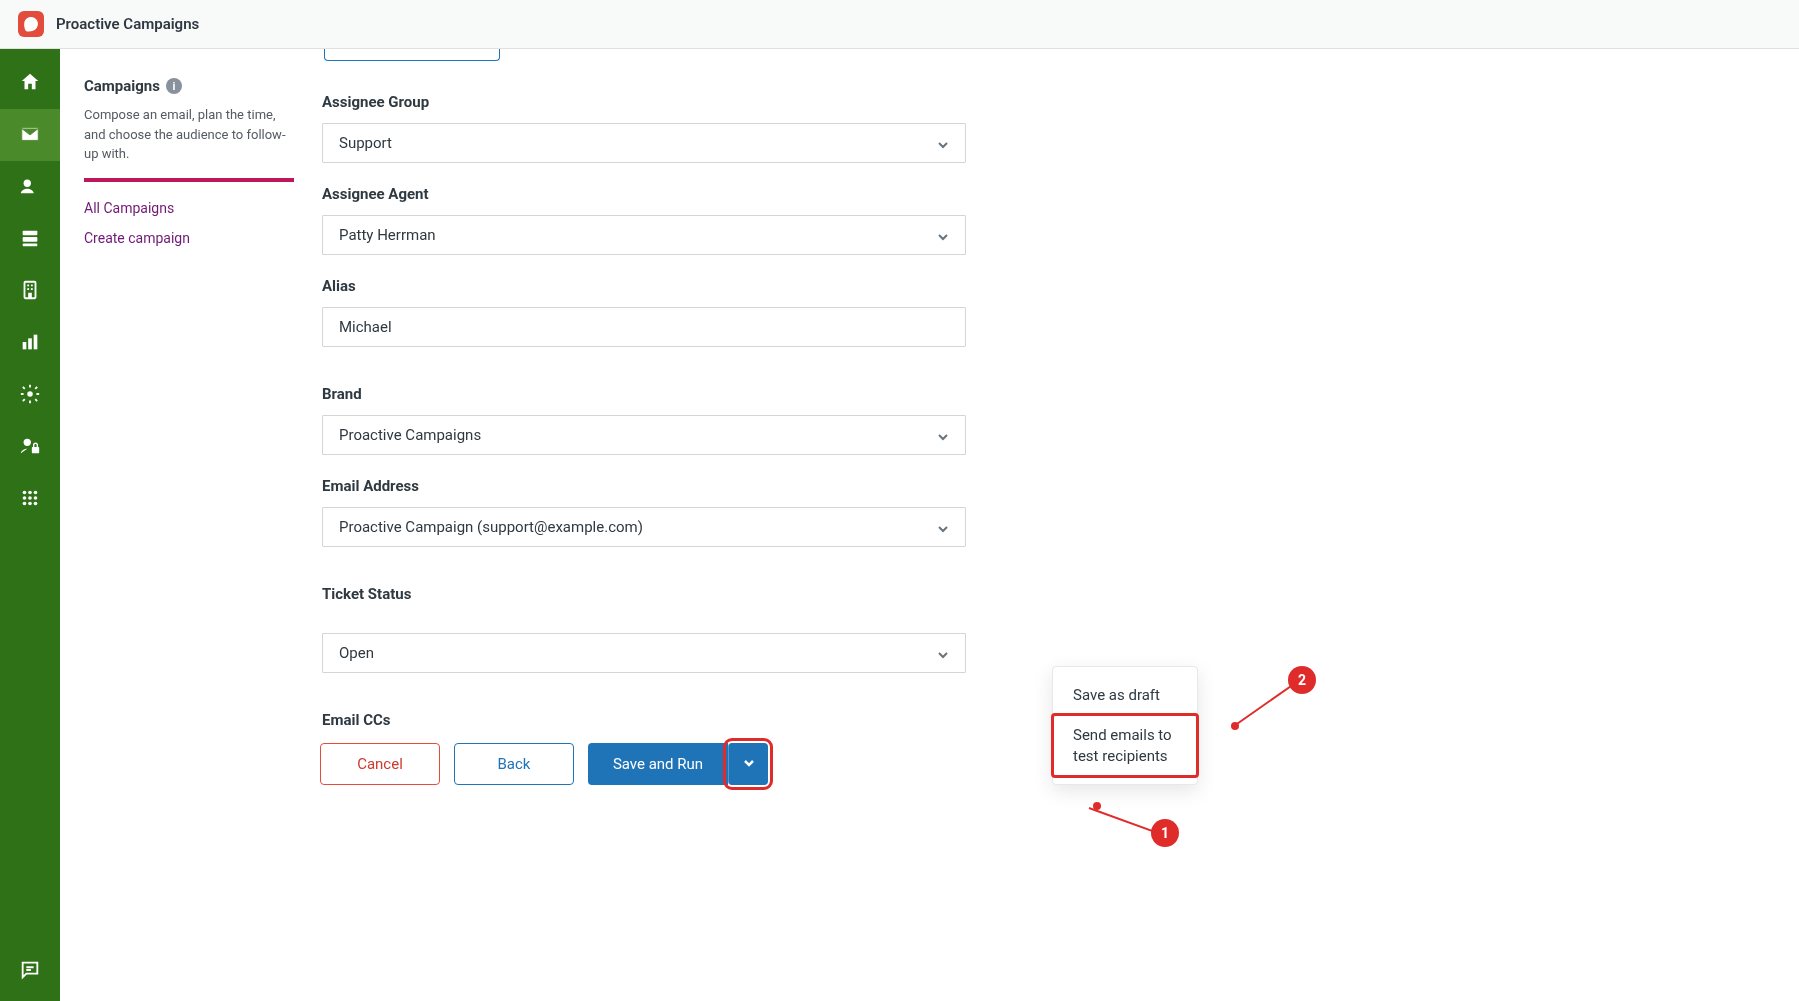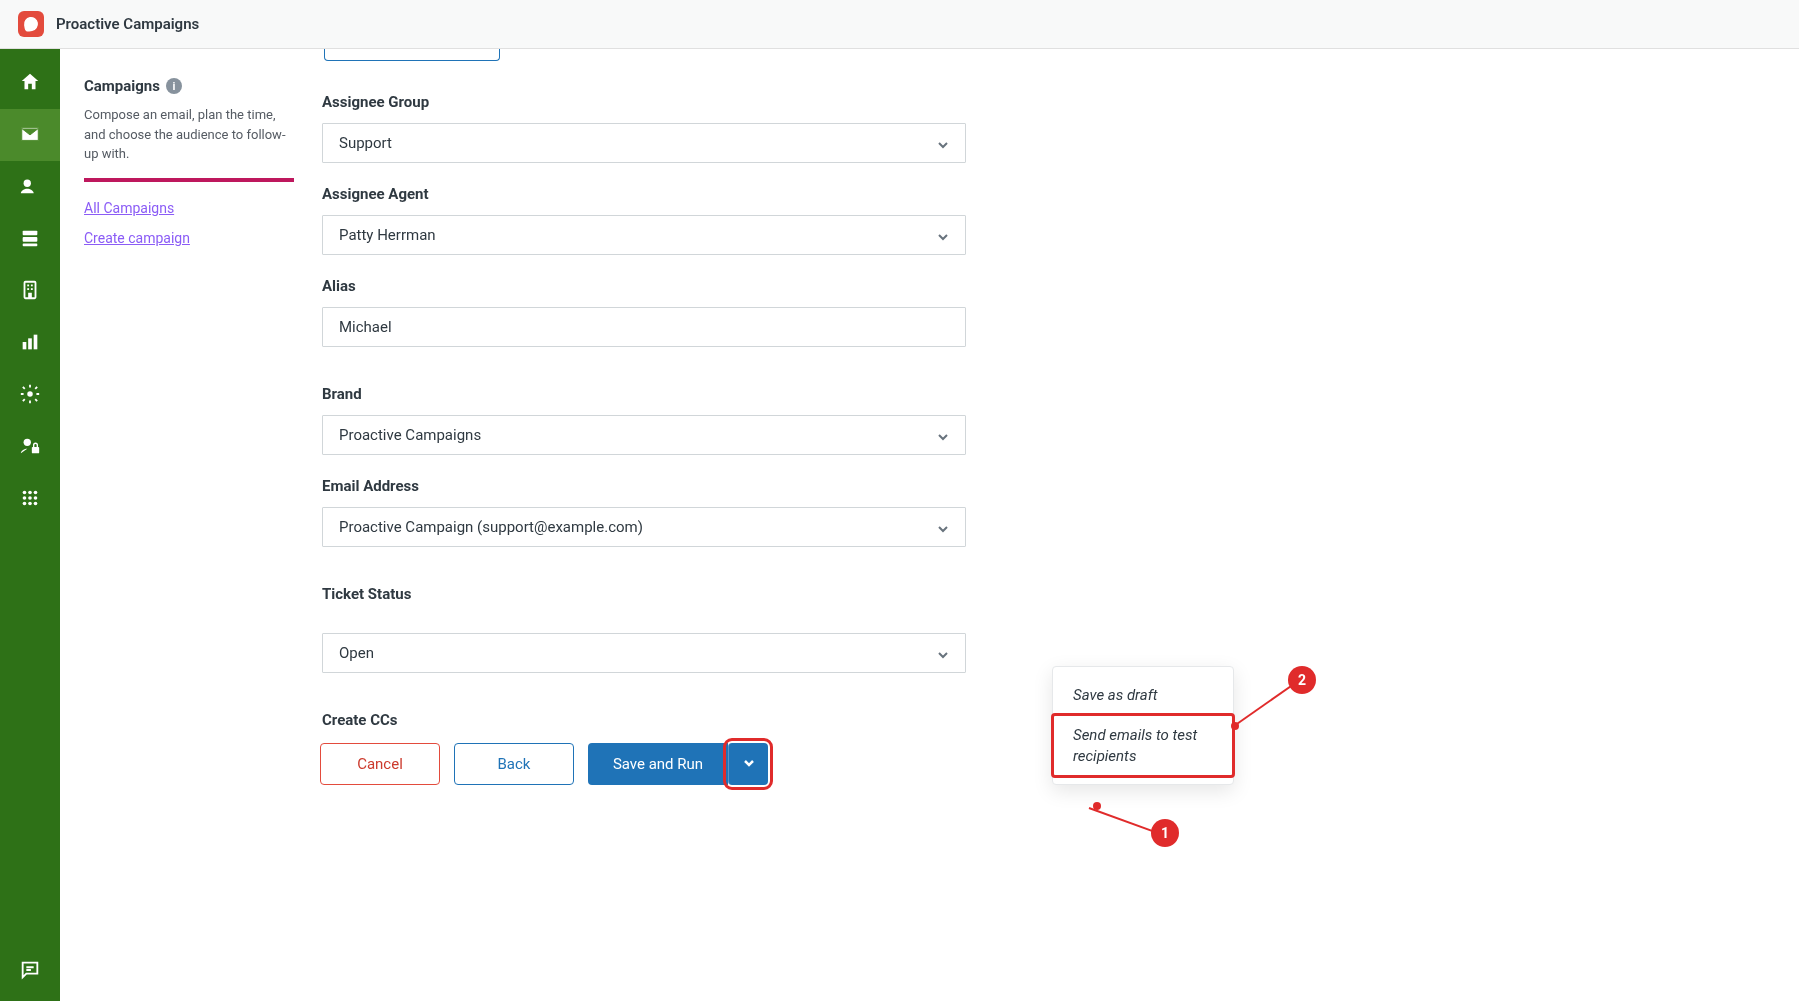--- a/index.html
+++ b/index.html
@@ -89,22 +89,22 @@
     margin-left:6px;
   }
   .sidebar p {
     font-size: 13px; color: #555b63; margin-top: 10px;
     padding-bottom: 14px;
     border-bottom: 4px solid #be185d;
     line-height: 1.5;
   }
   .side-links { margin-top: 18px; }
   .side-links a {
-    display:block; color:#8b5cf6; font-size:14px;
-    text-decoration: underline; margin-bottom: 14px; cursor:pointer;
+    display:block; color:#701a75; font-size:14px;
+    margin-bottom: 14px; cursor:pointer;
   }
 
   
   .main {
     position: absolute;
     top: 49px; left: 318px; right: 0; bottom: 0;
     padding: 0 0 0 4px;
     overflow: hidden;
   }
   .form-area {
@@ -150,29 +150,28 @@
   .add-new {
     color: #1f73b7; font-size: 15px;
     display:inline-flex; align-items:center; cursor:pointer;
     margin-top: 4px;
   }
   .add-new .plus { font-weight:700; margin-right:8px; font-size:17px; }
 
   
   .popup {
     position: absolute;
-    width: 182px;
+    width: 146px;
     left: 734px;
     top: 617px;
     background: #fff;
     border: 1px solid #e6e8ea;
     border-radius: 4px;
     box-shadow: 0 6px 20px rgba(0,0,0,0.10);
     padding: 8px 0;
-    font-style: italic;
   }
   .popup-item {
     padding: 10px 20px;
     font-size: 15px; color: #2f3941;
     cursor: pointer;
     line-height: 1.35;
   }
   .popup-item.highlighted {
     outline: 3px solid #e02b2b;
     outline-offset: -1px;
@@ -425,21 +424,21 @@
       <div class="field-label gap-large">Ticket Status</div>
       <div class="select-box">
         <span>Open</span>
         <span class="chevron"><svg viewBox="0 0 12 12">
               <polyline points="2,4 6,8 10,4"></polyline>
             </svg></span>
       </div>
     </div>
 
     <div class="field-block">
-      <div class="field-label">Create CCs</div>
+      <div class="field-label">Email CCs</div>
       <div class="add-new">
         <span class="plus">+</span>
         <span>Add new</span>
       </div>
     </div>
   </div>
 
   <div class="popup">
     <div class="popup-item">Save as draft</div>
     <div class="popup-item highlighted">Send emails to test recipients</div>

